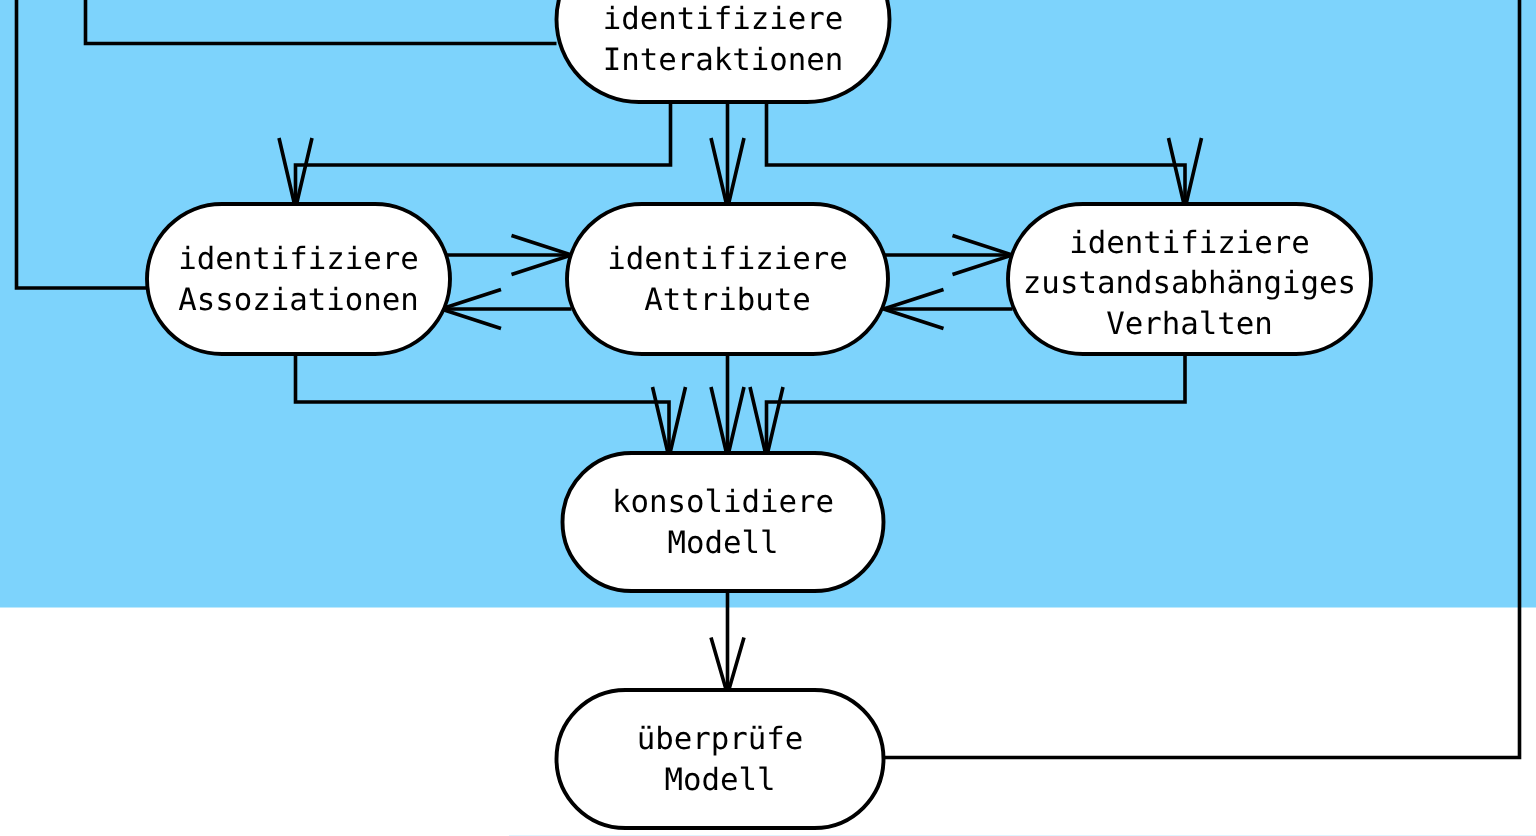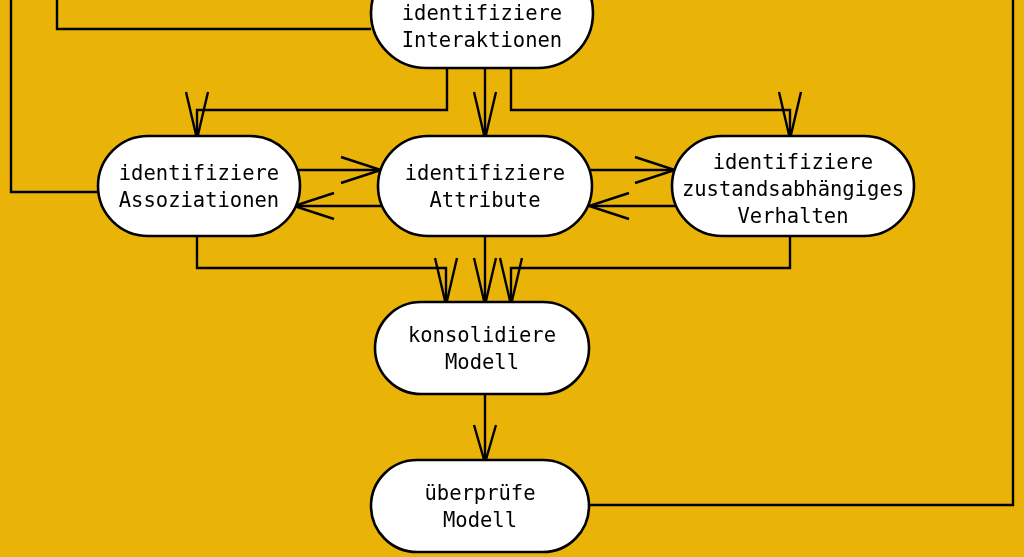--- a/index.html
+++ b/index.html
@@ -9,22 +9,22 @@
   }
   body {
     width: 1024px;
     height: 557px;
     overflow: hidden;
     font-family: "DejaVu Sans Mono", "Liberation Mono", monospace;
   }
   #diagram-root {
     position: relative;
     width: 1024px;
-    height: 557px;
-    background: #eab308;
+    height: 405px;
+    background: #7dd3fc;
   }
   svg#flow {
     display: block;
     width: 1024px;
     height: 557px;
   }
   .node-shape {
     fill: #ffffff;
     stroke: #000000;
     stroke-width: 2.6;

